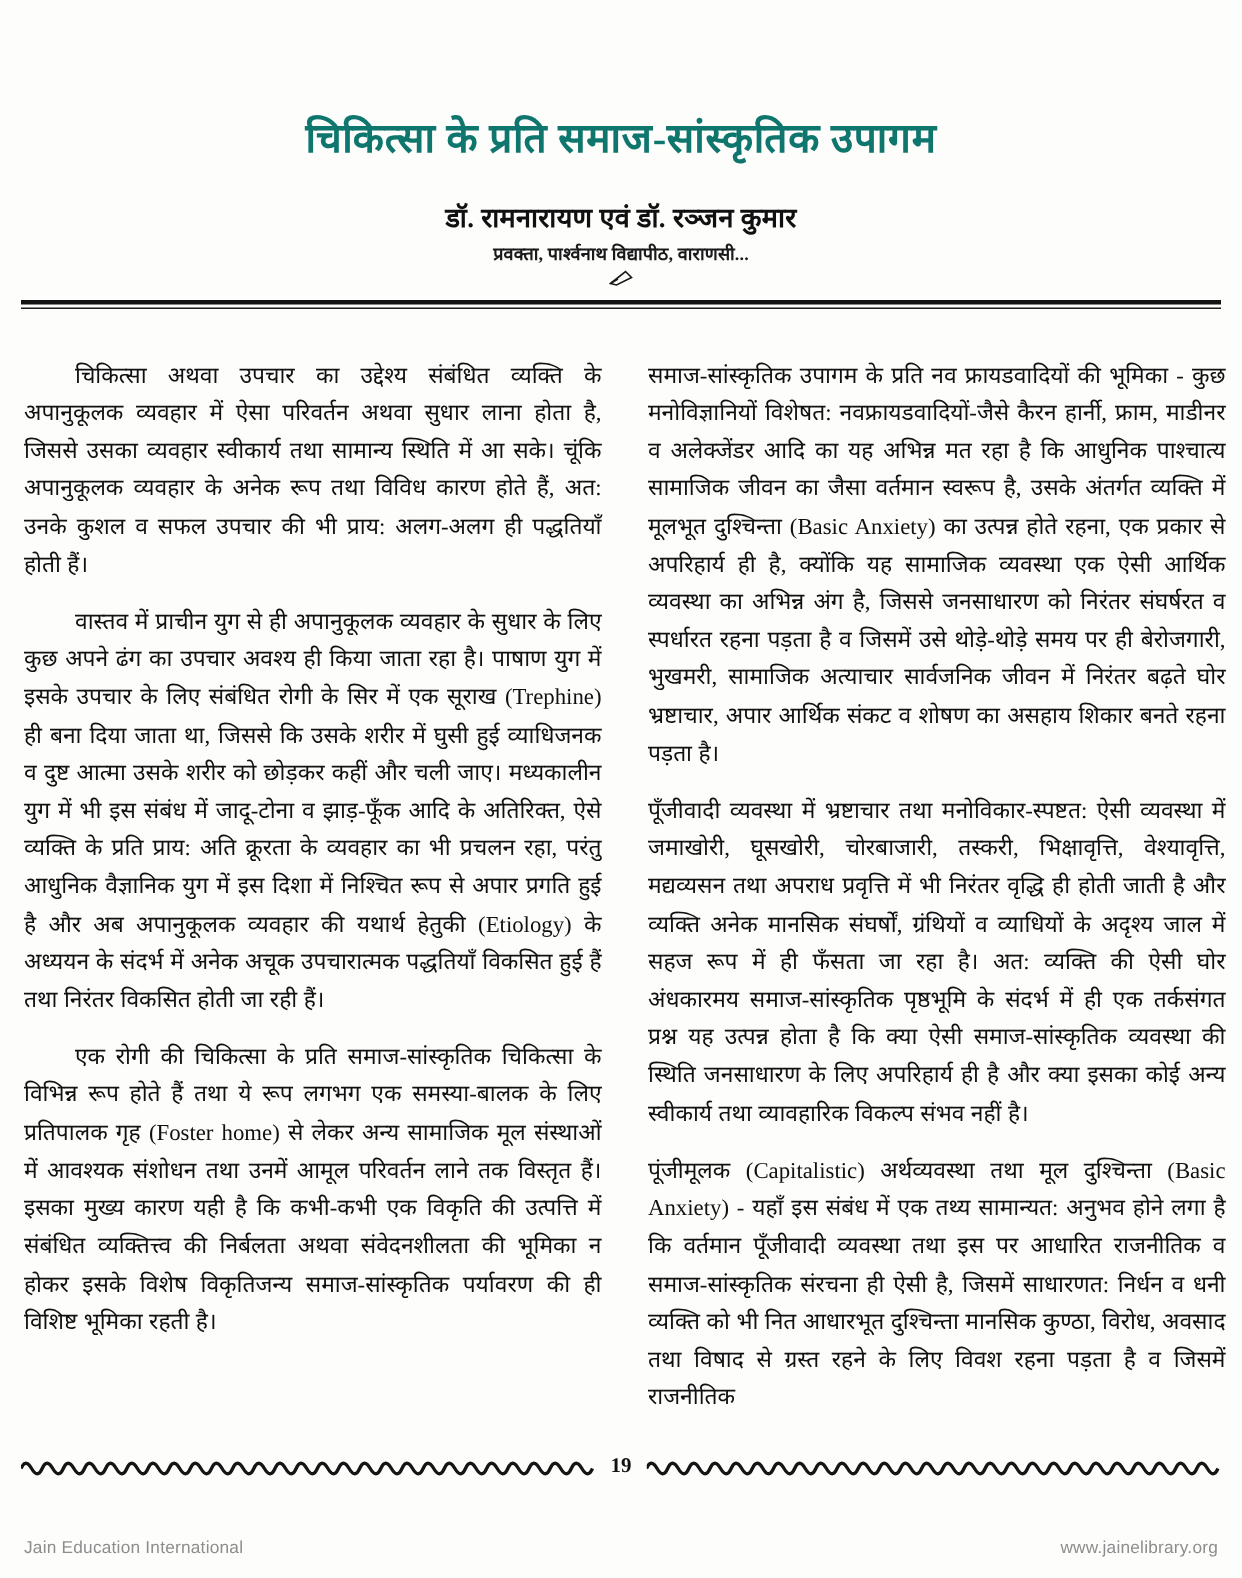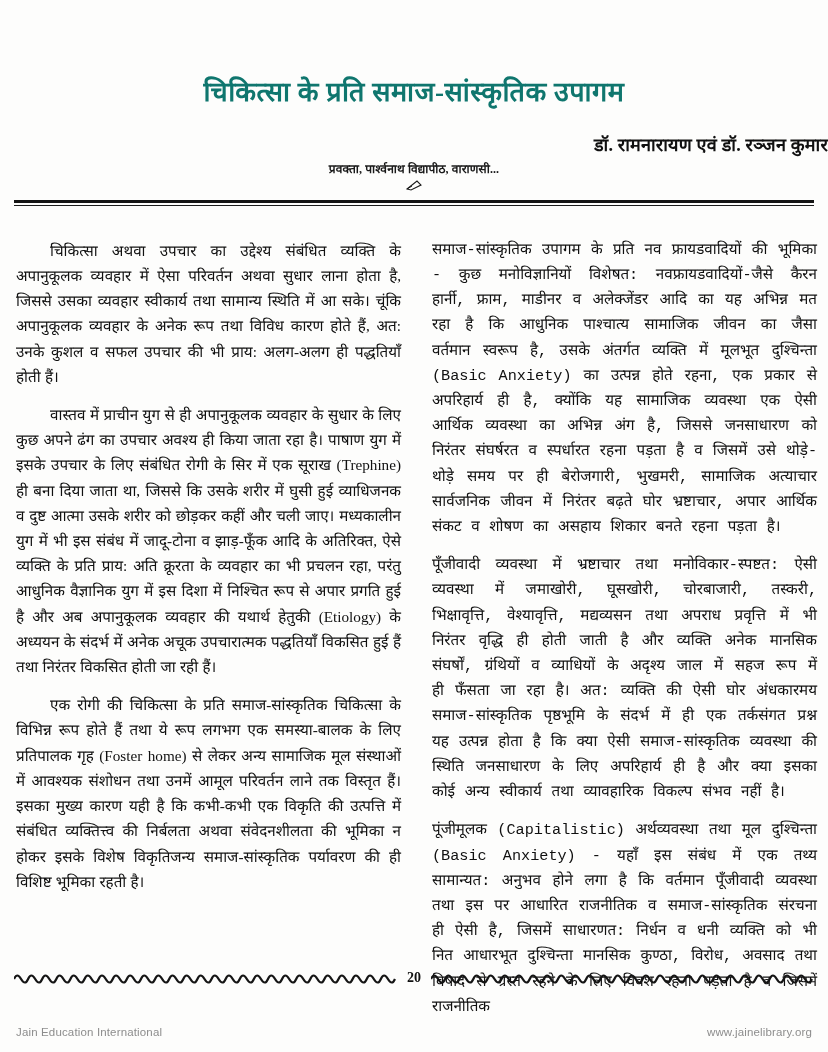--- a/index.html
+++ b/index.html
@@ -29,21 +29,21 @@
     font-size: 27px;
     font-weight: 700;
     letter-spacing: 0.5px;
     color: #0f766e;
     padding-top: 58px;
     line-height: 1.25;
   }
 
   .byline-block {
     margin-top: 22px;
-    text-align: right;
+    text-align: center;
   }
   .byline-authors {
     font-family: "Liberation Serif", serif;
     font-size: 18px;
     font-weight: 700;
     color: #101010;
     letter-spacing: 0.2px;
   }
   .byline-affil {
     margin-top: 4px;
@@ -96,21 +96,20 @@
     font-size: 15.2px;
     line-height: 25.2px;
     text-align: justify;
     text-align-last: left;
     color: #101010;
     text-indent: 34px;
     word-spacing: 0.5px;
   }
   .col p.no-indent {
     text-indent: 0;
-    font-family: Liberation Mono, monospace;
   }
 
   
   .folio-row {
     position: absolute;
     left: 14px;
     right: 14px;
     bottom: 66px;
     display: flex;
     align-items: center;
@@ -190,21 +189,21 @@
     </div>
 
   </div>
 
   <div class="folio-row">
     <div class="squiggle">
       <svg width="100%" height="14" viewBox="0 0 380 14" preserveAspectRatio="none">
         <path d="M0 8 Q3 1 7 8 T14 8 T21 8 T28 8 T35 8 T42 8 T49 8 T56 8 T63 8 T70 8 T77 8 T84 8 T91 8 T98 8 T105 8 T112 8 T119 8 T126 8 T133 8 T140 8 T147 8 T154 8 T161 8 T168 8 T175 8 T182 8 T189 8 T196 8 T203 8 T210 8 T217 8 T224 8 T231 8 T238 8 T245 8 T252 8 T259 8 T266 8 T273 8 T280 8 T287 8 T294 8 T301 8 T308 8 T315 8 T322 8 T329 8 T336 8 T343 8 T350 8 T357 8 T364 8 T371 8 T378 8" fill="none" stroke="#151515" stroke-width="2.2"></path>
       </svg>
     </div>
-    <div class="folio-num">20</div>
+    <div class="folio-num">19</div>
     <div class="squiggle">
       <svg width="100%" height="14" viewBox="0 0 380 14" preserveAspectRatio="none">
         <path d="M0 8 Q3 1 7 8 T14 8 T21 8 T28 8 T35 8 T42 8 T49 8 T56 8 T63 8 T70 8 T77 8 T84 8 T91 8 T98 8 T105 8 T112 8 T119 8 T126 8 T133 8 T140 8 T147 8 T154 8 T161 8 T168 8 T175 8 T182 8 T189 8 T196 8 T203 8 T210 8 T217 8 T224 8 T231 8 T238 8 T245 8 T252 8 T259 8 T266 8 T273 8 T280 8 T287 8 T294 8 T301 8 T308 8 T315 8 T322 8 T329 8 T336 8 T343 8 T350 8 T357 8 T364 8 T371 8 T378 8" fill="none" stroke="#151515" stroke-width="2.2"></path>
       </svg>
     </div>
   </div>
 
   <div class="footer">
     <div class="f-left">Jain Education International</div>
     <div class="f-right">www.jainelibrary.org</div>

